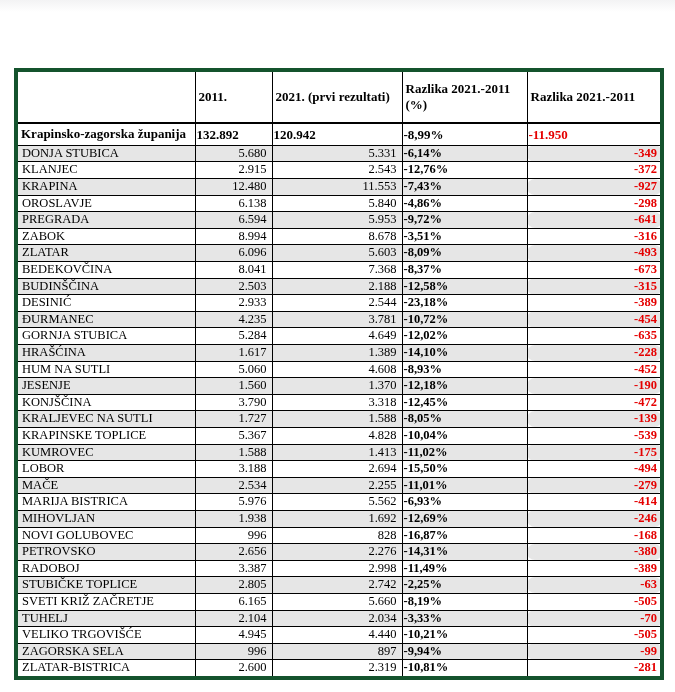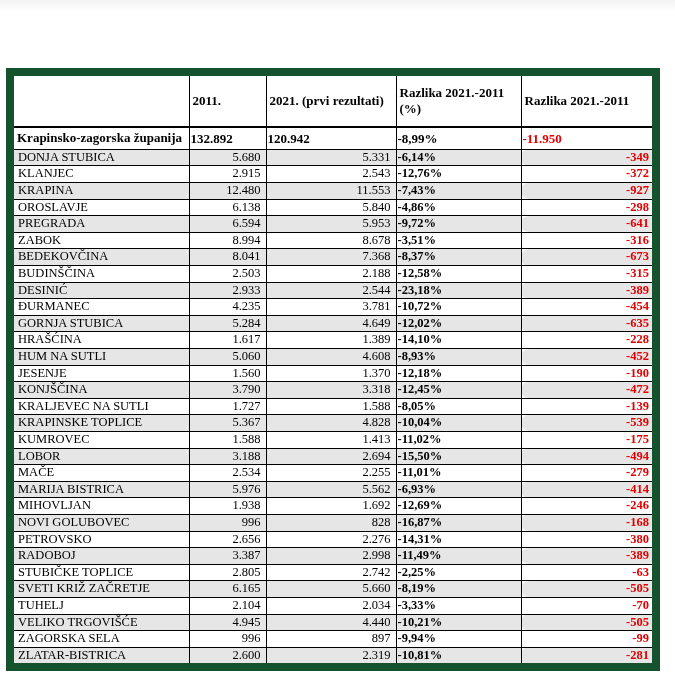--- a/index.html
+++ b/index.html
@@ -7,23 +7,23 @@
     width:675px; height:692px; position:relative; overflow:hidden;
     background:#ffffff;
     font-family:"Liberation Serif", serif;
     color:#000;
   }
   .top-strip {
     position:absolute; top:0; left:0; width:675px; height:12px;
     background:linear-gradient(#f3f3f4, #ffffff);
   }
   table.census {
-    position:absolute; left:6px; top:68px; width:646px;
+    position:absolute; left:14px; top:68px; width:646px;
     border-collapse:collapse; table-layout:fixed;
-    border:8px solid #14532d;
+    border:4px solid #14532d;
   }
   th, td { border:1px solid #000; overflow:hidden; }
   col.c0 { width:179px; }
   col.c1 { width:77px; }
   col.c2 { width:130px; }
   col.c3 { width:125px; }
   col.c4 { width:135px; }
 
   thead th {
     height:46px; border-bottom:2px solid #000;
@@ -120,20 +120,27 @@
       <td class="diff">-641</td>
     </tr>
       <tr>
       <td class="name">ZABOK</td>
       <td class="num">8.994</td>
       <td class="num">8.678</td>
       <td class="pct">-3,51%</td>
       <td class="diff">-316</td>
     </tr>
       <tr>
+      <td class="name">ZLATAR</td>
+      <td class="num">6.096</td>
+      <td class="num">5.603</td>
+      <td class="pct">-8,09%</td>
+      <td class="diff">-493</td>
+    </tr>
+      <tr>
       <td class="name">BEDEKOVČINA</td>
       <td class="num">8.041</td>
       <td class="num">7.368</td>
       <td class="pct">-8,37%</td>
       <td class="diff">-673</td>
     </tr>
       <tr>
       <td class="name">BUDINŠČINA</td>
       <td class="num">2.503</td>
       <td class="num">2.188</td>

